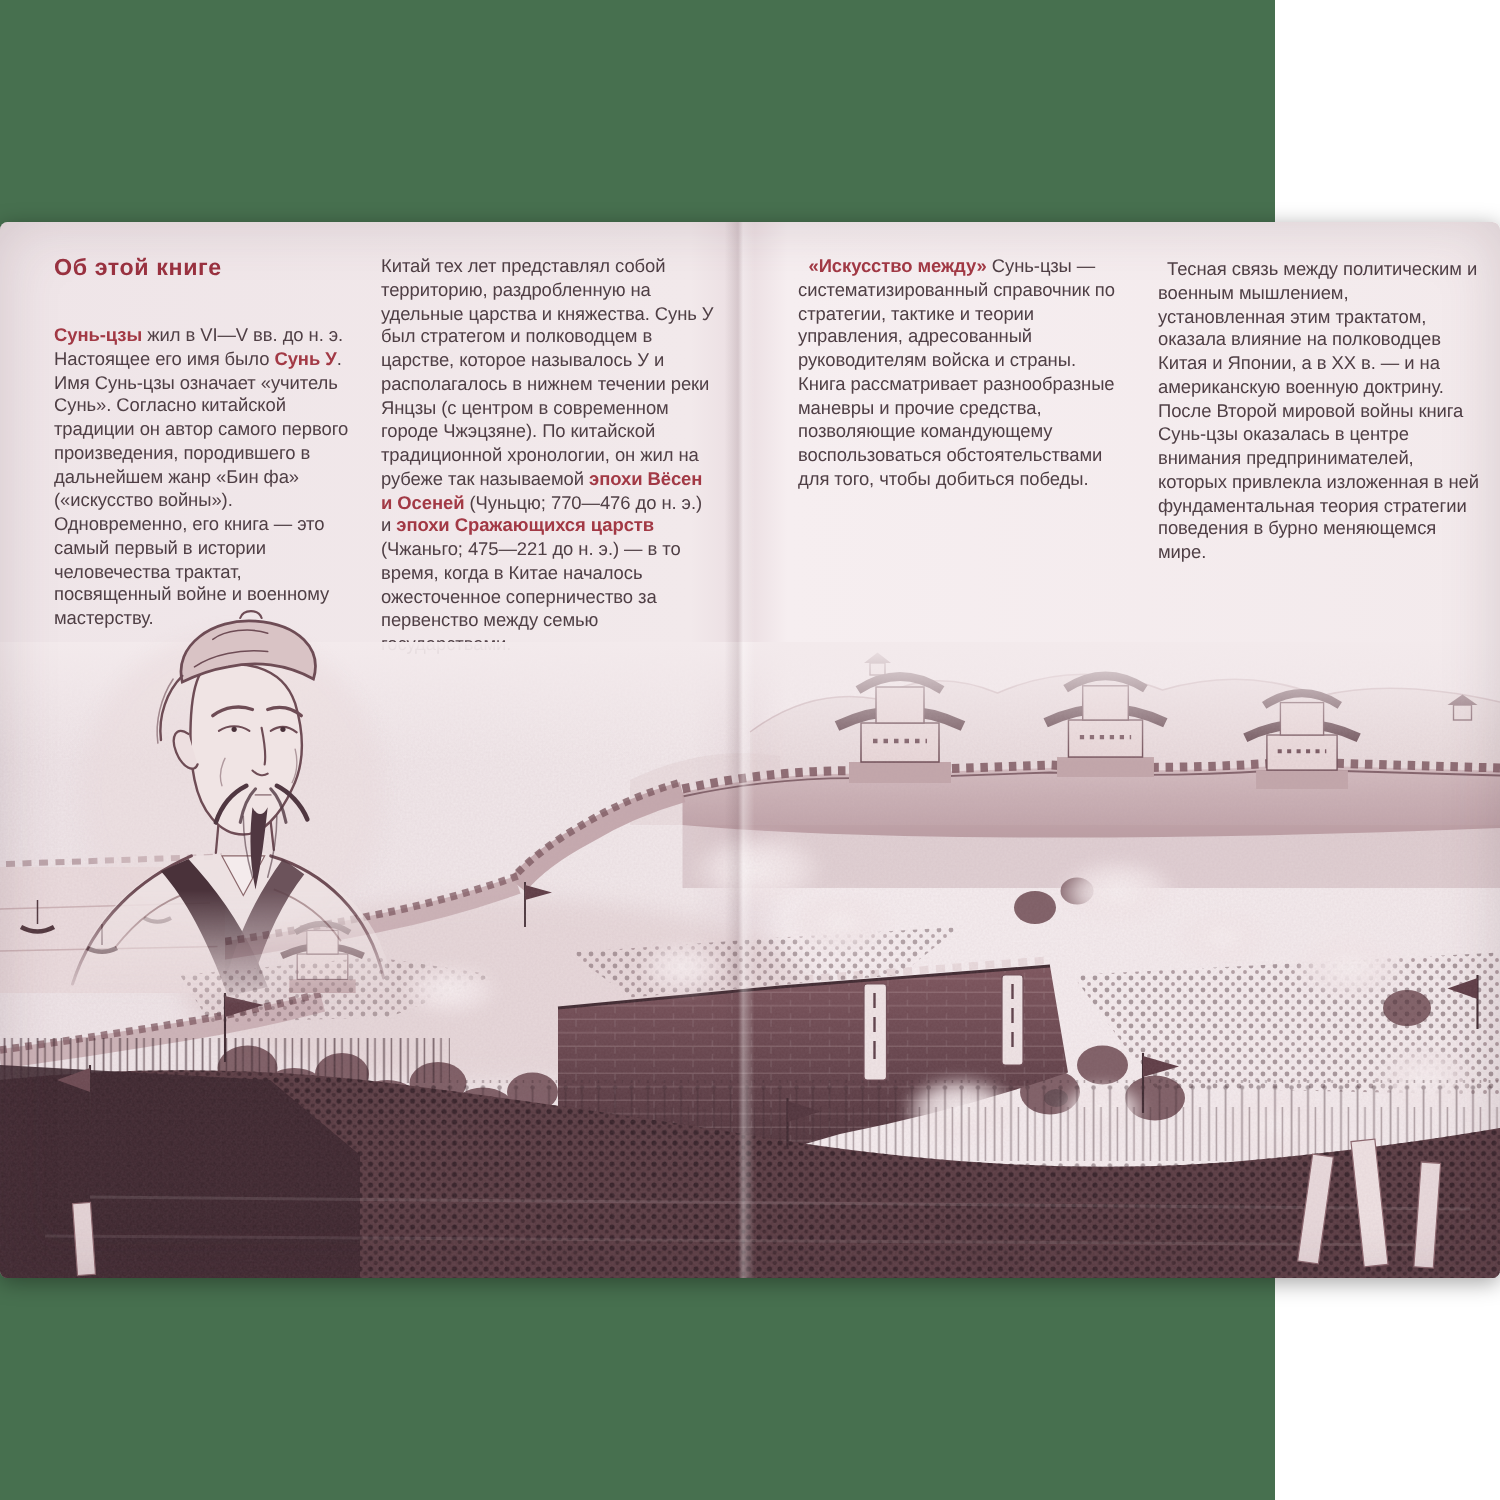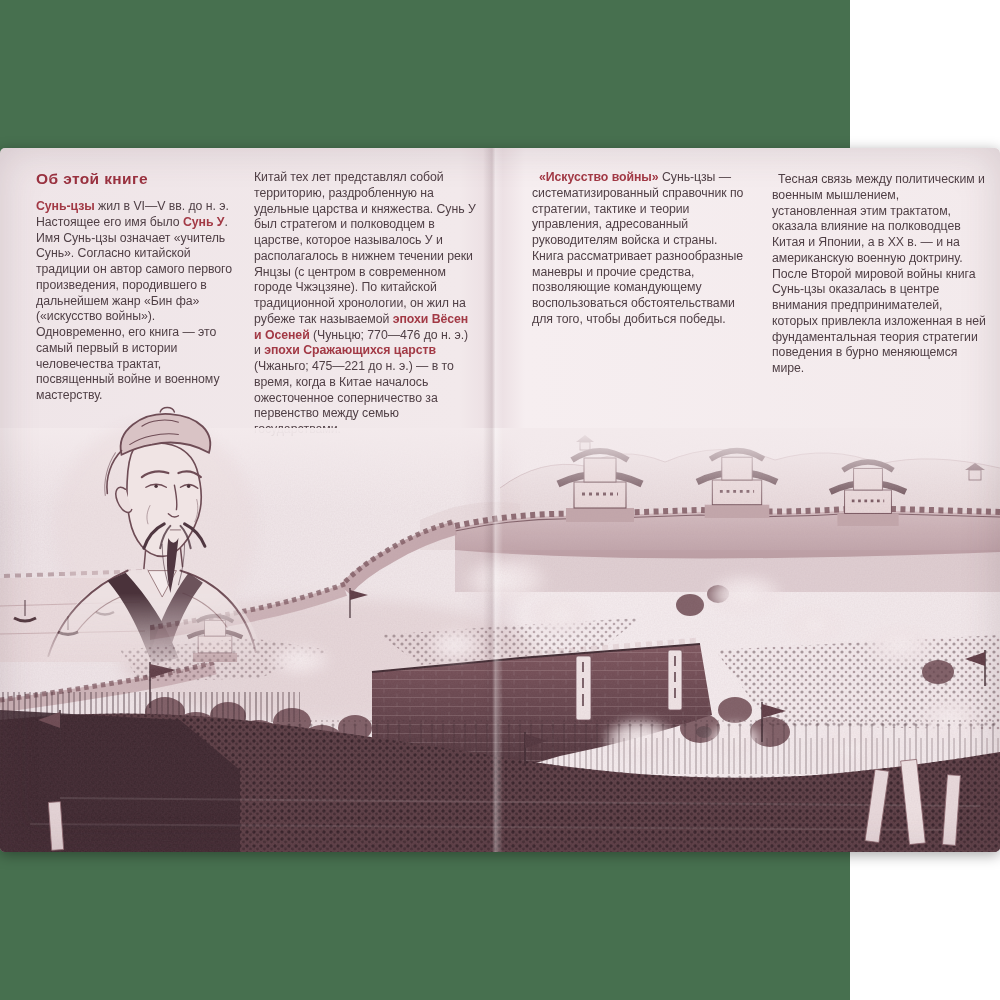--- a/index.html
+++ b/index.html
@@ -7,21 +7,21 @@
   .backdrop{position:absolute;left:0;top:0;width:850px;height:1000px;background:#47704f;}
   .book{position:absolute;left:0;top:148px;width:1000px;height:704px;
     background:linear-gradient(90deg,#efe5e8 0%,#f2e9eb 46%,#eadde1 49.6%,#f6eef0 52.5%,#f3eaec 100%);
     border-radius:5px;box-shadow:0 3px 14px rgba(0,0,0,.35);overflow:hidden;}
   .gutter{position:absolute;left:483px;top:0;width:20px;height:704px;
     background:linear-gradient(90deg,rgba(86,58,66,0) 0%,rgba(86,58,66,.14) 45%,rgba(255,255,255,.35) 62%,rgba(86,58,66,0) 100%);}
   .page-title{position:absolute;left:36px;top:22px;font-size:15.5px;font-weight:bold;
     letter-spacing:.4px;color:#9a3240;}
   .col{position:absolute;font-size:12.3px;line-height:15.75px;color:#4f3f45;
     letter-spacing:-0.05px;text-align:left;}
-  .col-1{left:36px;top:51px;width:197px;}
+  .col-1{left:36px;top:68px;width:197px;}
   .col-2{left:254px;top:22px;width:222px;}
   .col-3{left:532px;top:22px;width:219px;text-indent:7px;}
   .col-4{left:772px;top:24px;width:214px;text-indent:6px;}
   .run-accent{color:#a23945;font-weight:bold;}
   .portrait{position:absolute;left:28px;top:247px;width:244px;height:276px;}
   .battle{position:absolute;left:0;top:262px;width:1000px;height:442px;}
   .vignette{position:absolute;inset:0;pointer-events:none;
     box-shadow:inset 0 0 40px rgba(90,60,70,.18);border-radius:5px;}
 </style>
 </head>
@@ -29,21 +29,21 @@
 
 <div class="backdrop">
   <div class="book">
 
     <div class="page-title">Об этой книге</div>
 
     <div class="col col-1"><span class="run-accent">Сунь-цзы</span><span> жил в VI—V вв. до н. э. Настоящее его имя было </span><span class="run-accent">Сунь У</span><span>. Имя Сунь-цзы означает «учитель Сунь». Согласно китайской традиции он автор самого первого произведения, породившего в дальнейшем жанр «Бин фа» («искусство войны»). Одновременно, его книга — это самый первый в истории человечества трактат, посвященный войне и военному мастерству.</span></div>
 
     <div class="col col-2"><span>Китай тех лет представлял собой территорию, раздробленную на удельные царства и княжества. Сунь У был стратегом и полководцем в царстве, которое называлось У и располагалось в нижнем течении реки Янцзы (с центром в современном городе Чжэцзяне). По китайской традиционной хронологии, он жил на рубеже так называемой </span><span class="run-accent">эпохи Вёсен и Осеней</span><span> (Чуньцю; 770—476 до н. э.) и </span><span class="run-accent">эпохи Сражающихся царств</span><span> (Чжаньго; 475—221 до н. э.) — в то время, когда в Китае началось ожесточенное соперничество за первенство между семью государствами.</span></div>
 
-    <div class="col col-3"><span class="run-accent">«Искусство войны»</span><span> Сунь-цзы — систематизированный справочник по стратегии, тактике и теории управления, адресованный руководителям войска и страны. Книга рассматривает разнообразные маневры и прочие средства, позволяющие командующему воспользоваться обстоятельствами для того, чтобы добиться победы.</span></div>
+    <div class="col col-3"><span class="run-accent">«Искусство между»</span><span> Сунь-цзы — систематизированный справочник по стратегии, тактике и теории управления, адресованный руководителям войска и страны. Книга рассматривает разнообразные маневры и прочие средства, позволяющие командующему воспользоваться обстоятельствами для того, чтобы добиться победы.</span></div>
 
     <div class="col col-4"><span>Тесная связь между политическим и военным мышлением, установленная этим трактатом, оказала влияние на полководцев Китая и Японии, а в XX в. — и на американскую военную доктрину. После Второй мировой войны книга Сунь-цзы оказалась в центре внимания предпринимателей, которых привлекла изложенная в ней фундаментальная теория стратегии поведения в бурно меняющемся мире.</span></div>
 
     <svg class="battle" viewBox="0 0 1000 442" preserveAspectRatio="none">
       <defs>
         <linearGradient id="fadeTop" x1="0" y1="0" x2="0" y2="1">
           <stop offset="0" stop-color="#f3eaec" stop-opacity="1"></stop>
           <stop offset="1" stop-color="#f3eaec" stop-opacity="0"></stop>
         </linearGradient>
         <linearGradient id="wallG" x1="0" y1="0" x2="0" y2="1">

